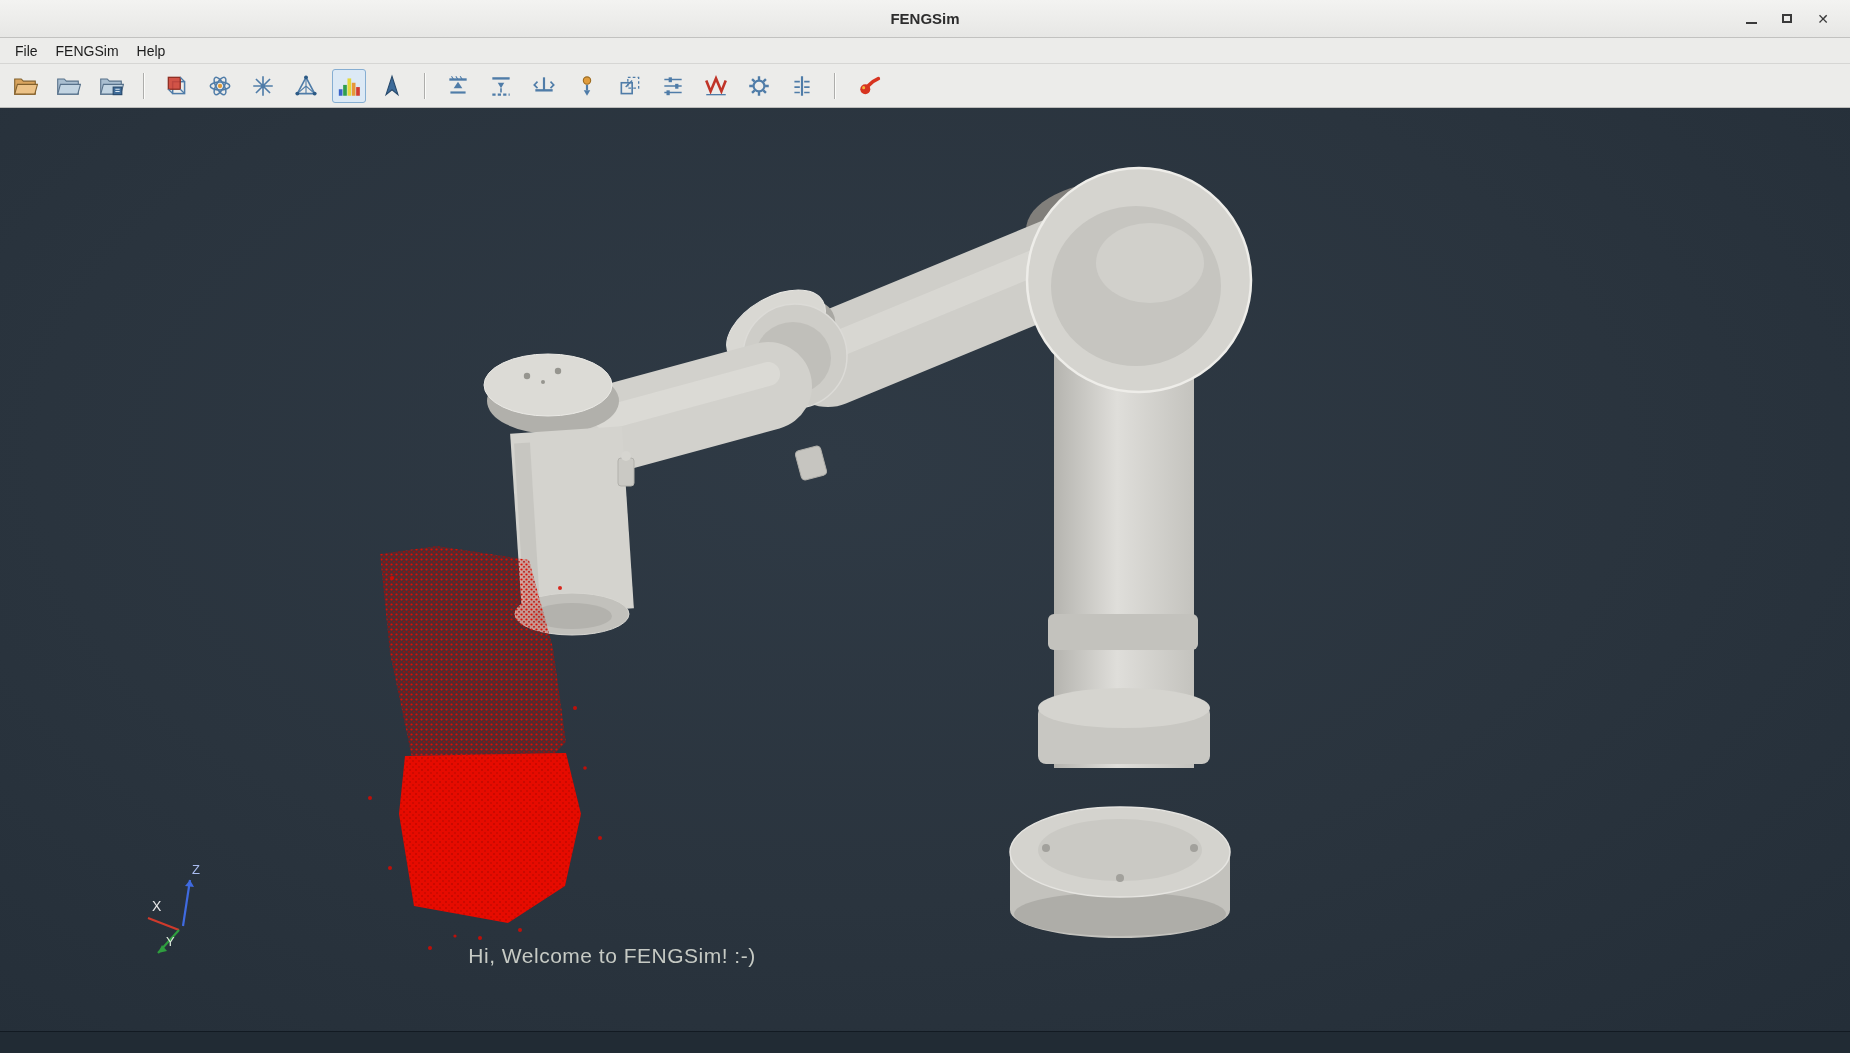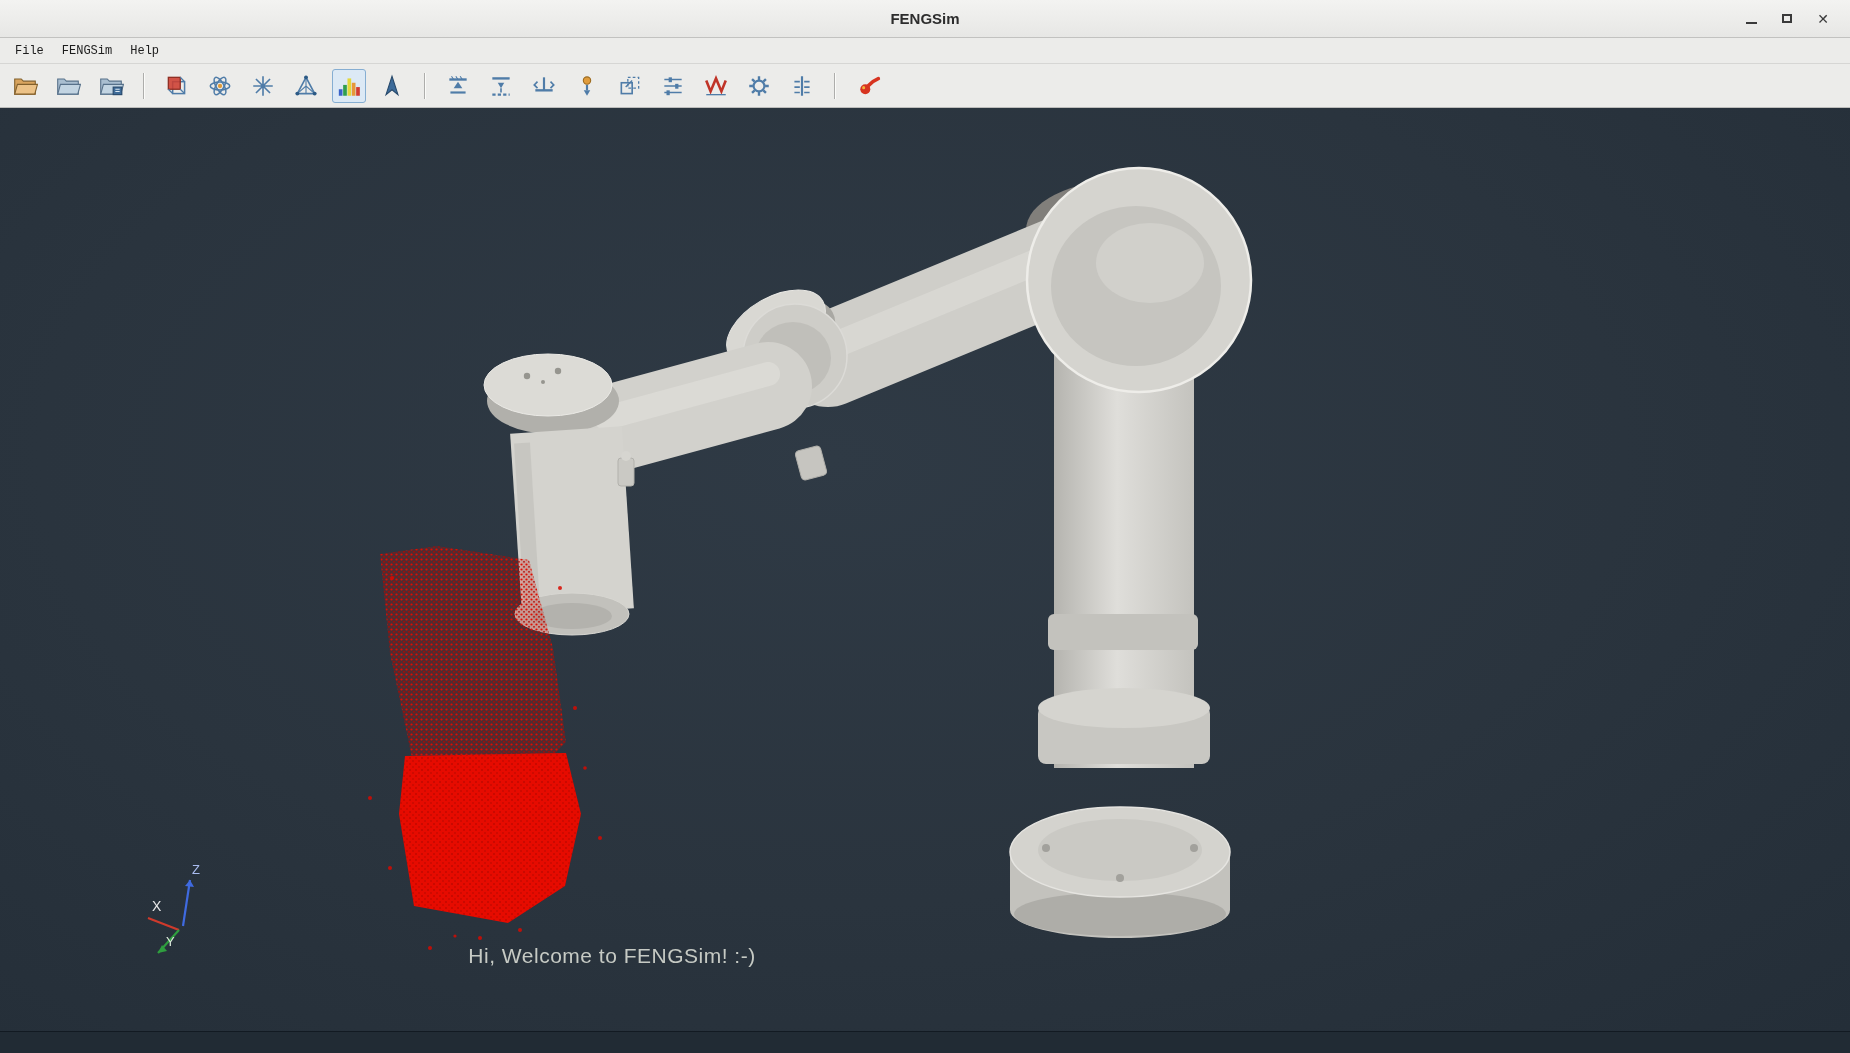--- a/index.html
+++ b/index.html
@@ -29,21 +29,21 @@
   }
   .glyph-min { display:block; width:11px; height:2px; background:#3a3a3a; margin-top:8px; }
   .glyph-max { display:block; width:10px; height:9px; border:2px solid #3a3a3a; }
 
   
   .menubar {
     height:26px; flex:0 0 26px;
     background:#ececea; border-bottom:1px solid #d6d6d4;
     display:flex; align-items:center; padding-left:6px;
   }
-  .menu-item { font-size:12px; color:#1c1c1c; padding:3px 9px; border-radius:3px;font-family:Liberation Mono, monospace; }
+  .menu-item { font-size:14px; color:#1c1c1c; padding:3px 9px; border-radius:3px; }
 
   
   .toolbar {
     height:44px; flex:0 0 44px;
     background:#ececea; border-bottom:1px solid #bdbdbb;
     display:flex; align-items:center; padding-left:8px; gap:9px;
   }
   .tool {
     width:34px; height:34px; flex:0 0 34px;
     display:flex; align-items:center; justify-content:center;

